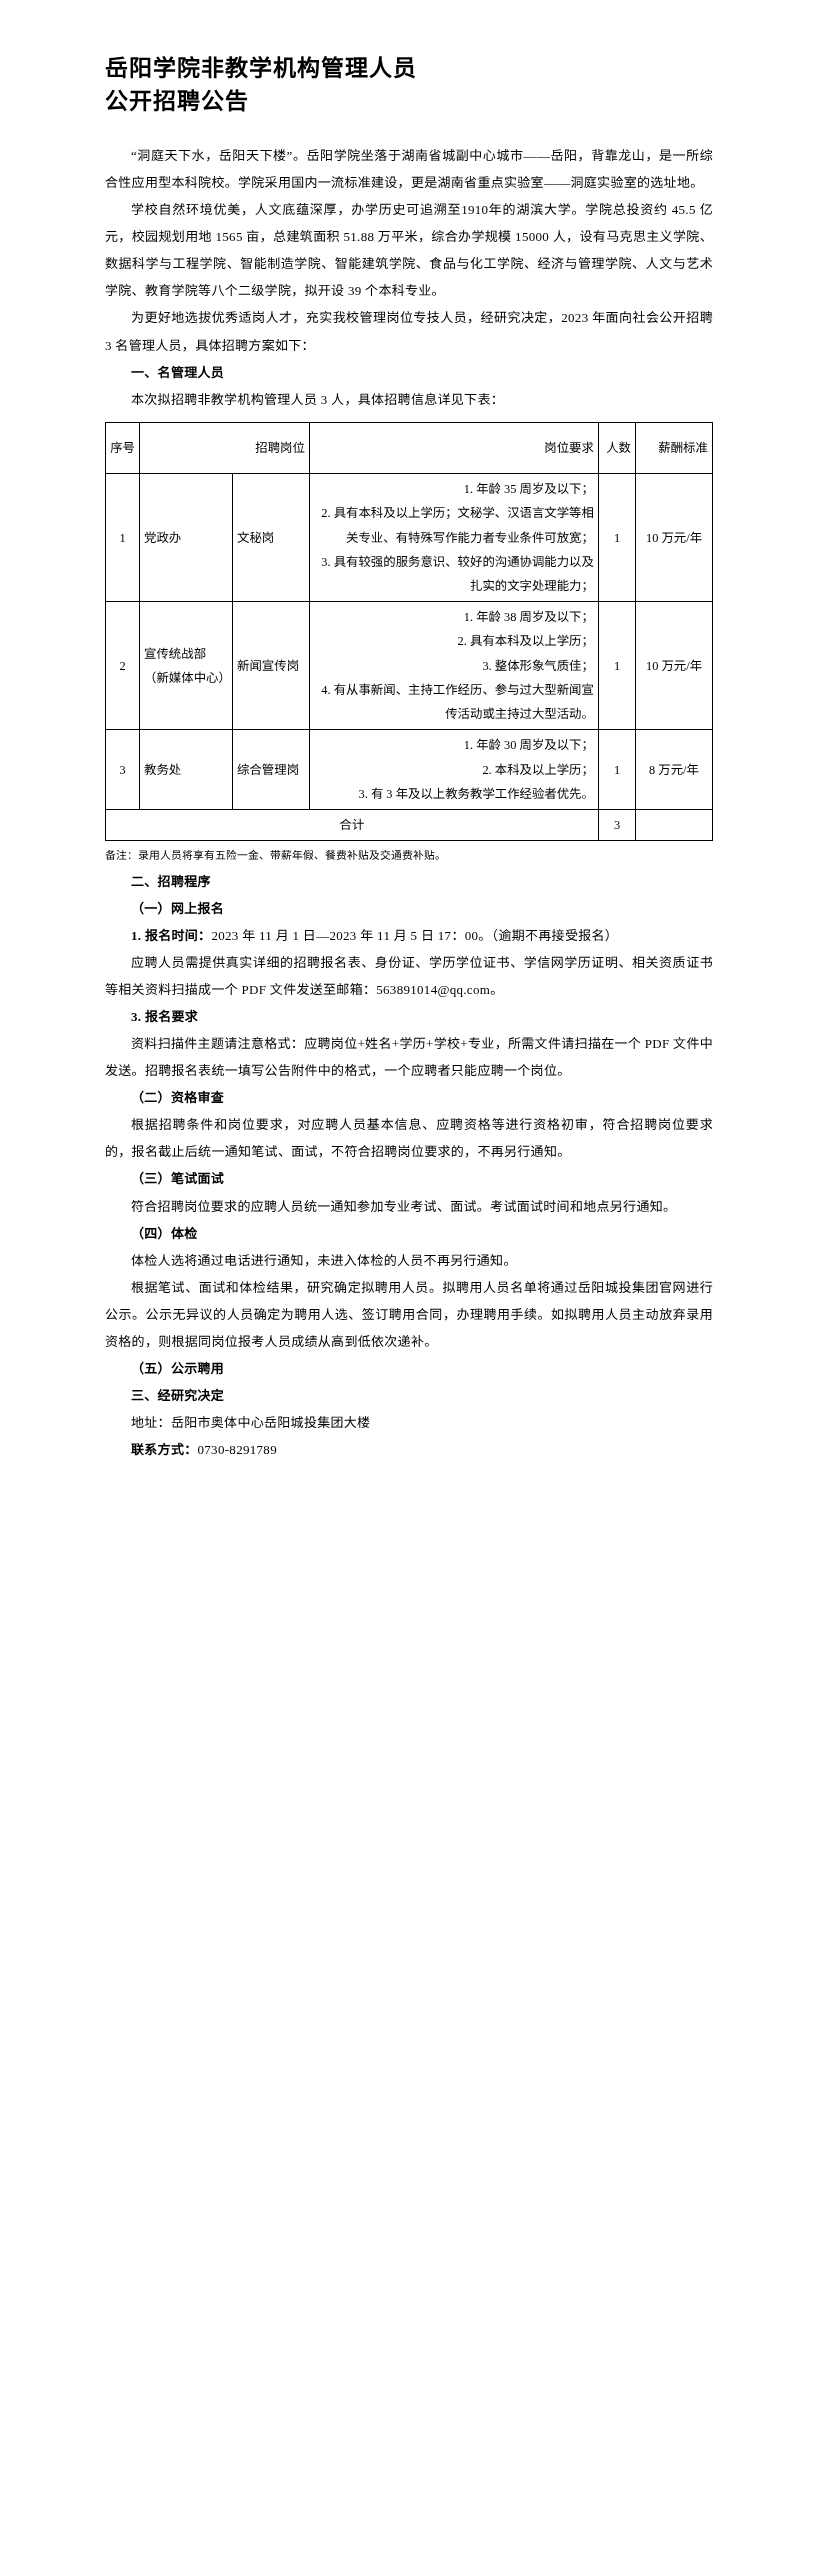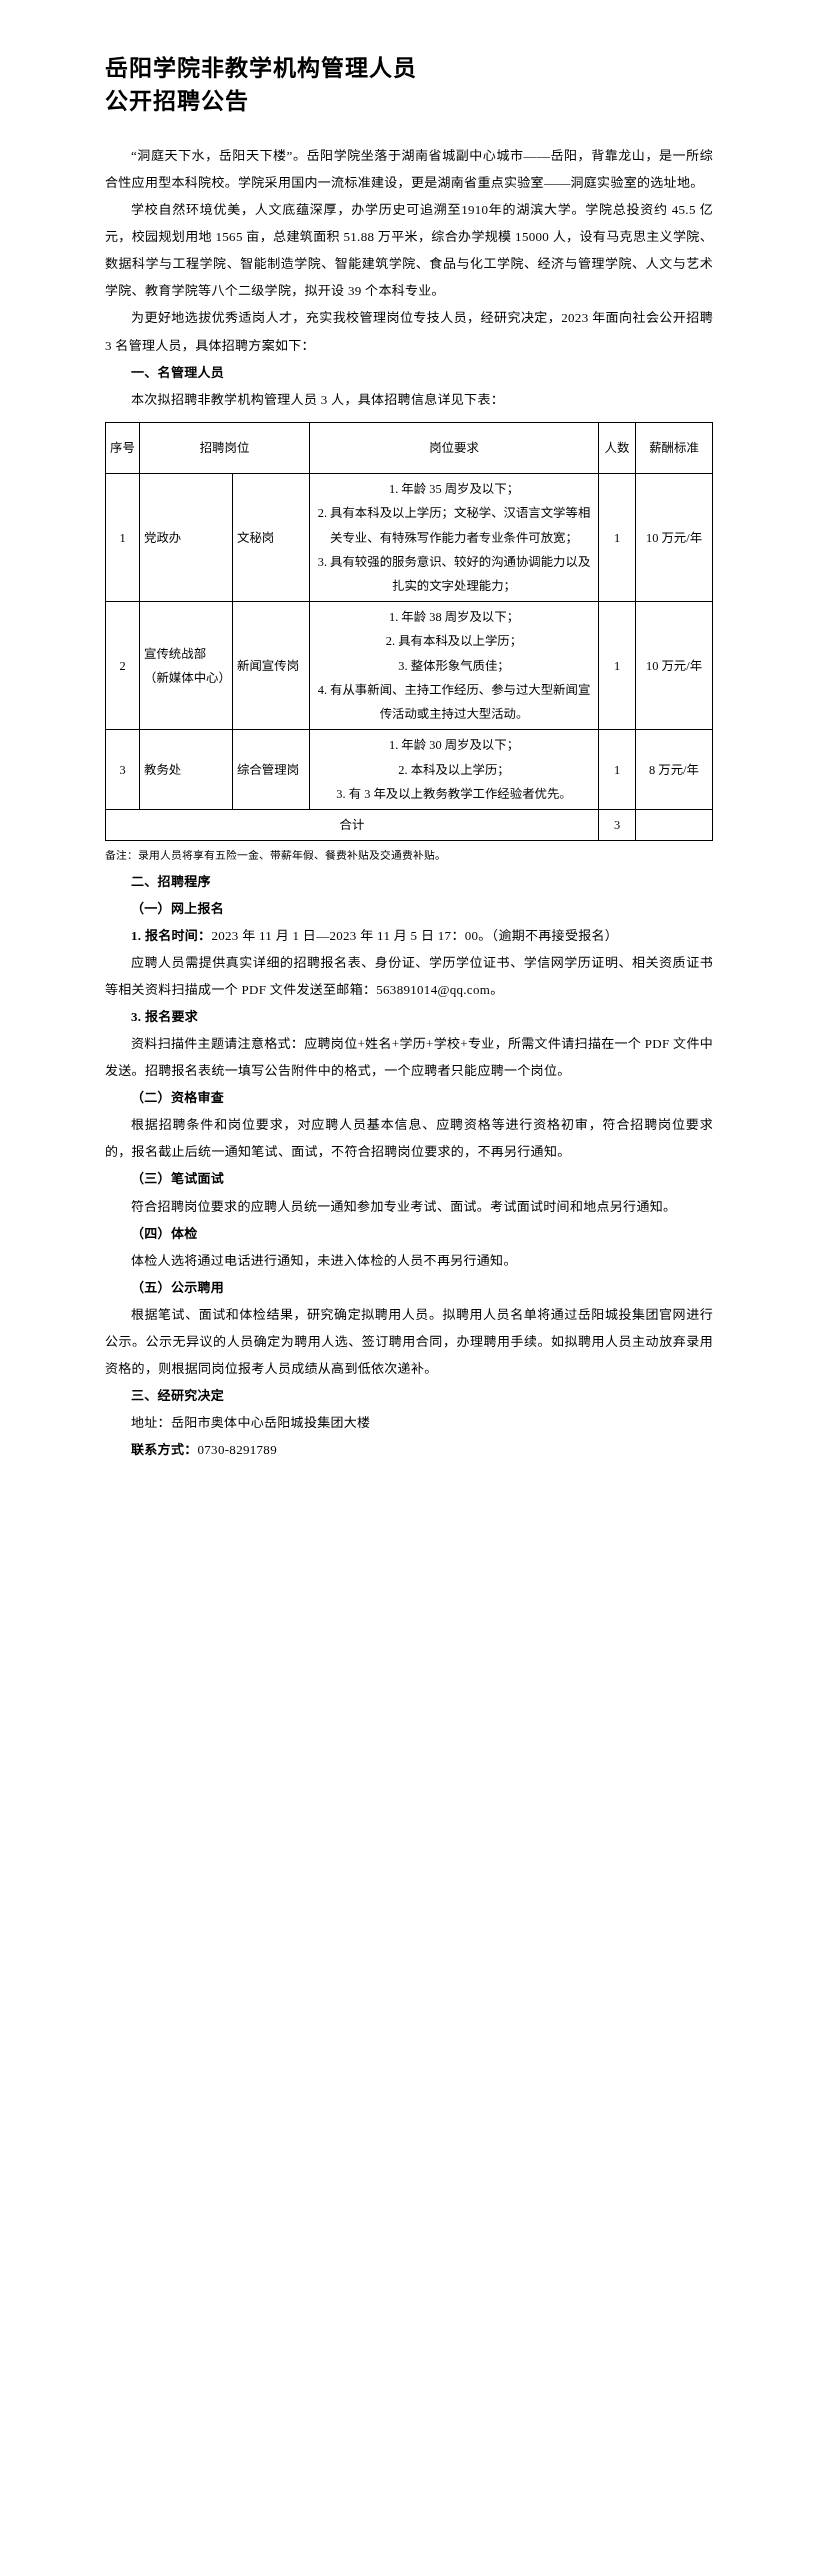--- a/index.html
+++ b/index.html
@@ -73,30 +73,30 @@
   table.recruit td, table.recruit th {
     border: 0.5px solid #000000;
     font-size: 12.4px;
     line-height: 1.95;
     padding: 3.1px 4.1px;
     vertical-align: middle;
     font-weight: normal;
     font-family: "Liberation Serif", "DejaVu Serif", serif;
   }
   table.recruit thead td {
-    text-align: center;
+    text-align: right;
     height: 44px;
   }
   .col-seq { width: 34px; }
   .col-req { width: 289px; }
   .col-num { width: 37px; }
   .col-pay { width: 77px; }
   .c-center { text-align: center; }
   .req-cell {
-    text-align: center;
+    text-align: right;
     padding: 7.2px 7.2px 7.2px 8.2px;
     line-height: 2.0;
   }
   .req-cell div { white-space: normal; }
   .note {
     font-size: 10.8px;
     line-height: 1.9;
     margin: 2.1px 0 3.1px 0;
     letter-spacing: 0.2px;
   }
@@ -199,22 +199,22 @@
 
     <p class="body-text sub-head">（二）资格审查</p>
     <p class="body-text indent2">根据招聘条件和岗位要求，对应聘人员基本信息、应聘资格等进行资格初审，符合招聘岗位要求的，报名截止后统一通知笔试、面试，不符合招聘岗位要求的，不再另行通知。</p>
 
     <p class="body-text sub-head">（三）笔试面试</p>
     <p class="body-text indent2">符合招聘岗位要求的应聘人员统一通知参加专业考试、面试。考试面试时间和地点另行通知。</p>
 
     <p class="body-text sub-head">（四）体检</p>
     <p class="body-text indent2">体检人选将通过电话进行通知，未进入体检的人员不再另行通知。</p>
 
+    <p class="body-text indent2">根据笔试、面试和体检结果，研究确定拟聘用人员。拟聘用人员名单将通过岳阳城投集团官网进行公示。公示无异议的人员确定为聘用人选、签订聘用合同，办理聘用手续。如拟聘用人员主动放弃录用资格的，则根据同岗位报考人员成绩从高到低依次递补。</p>
     <p class="body-text sub-head">（五）公示聘用</p>
-    <p class="body-text indent2">根据笔试、面试和体检结果，研究确定拟聘用人员。拟聘用人员名单将通过岳阳城投集团官网进行公示。公示无异议的人员确定为聘用人选、签订聘用合同，办理聘用手续。如拟聘用人员主动放弃录用资格的，则根据同岗位报考人员成绩从高到低依次递补。</p>
 
     <p class="body-text section-head">三、经研究决定</p>
     <p class="body-text indent2"><span>地址：</span><span>岳阳市奥体中心岳阳城投集团大楼</span></p>
     <p class="body-text indent2"><span class="bold">联系方式：</span><span>0730-8291789</span></p>
 
   </div>
 </div>
 
 
 </body></html>

